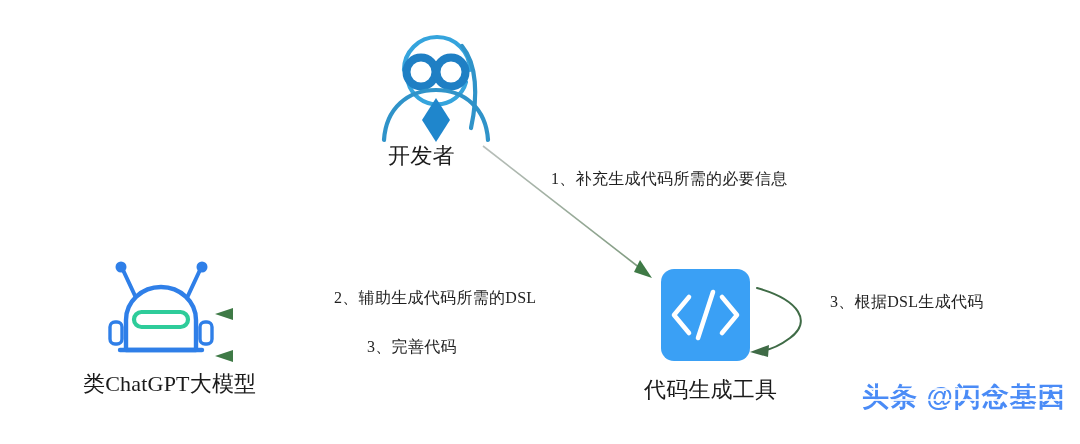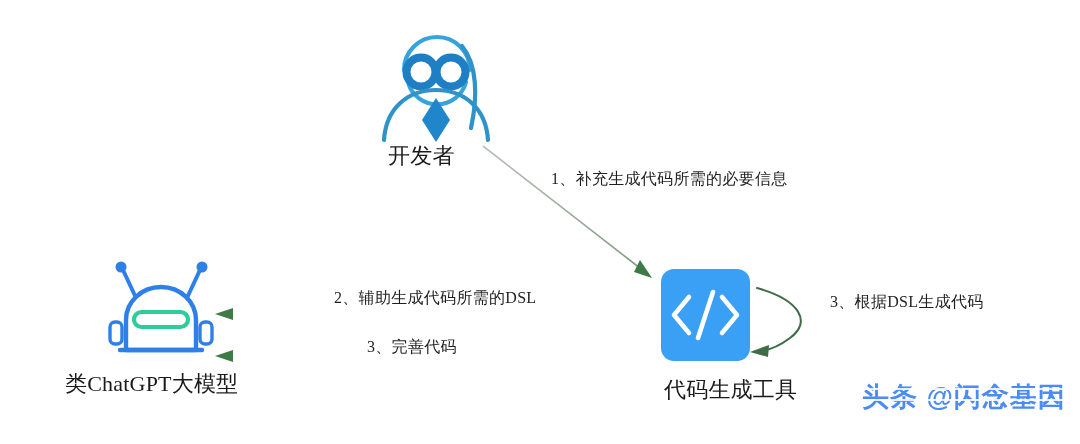--- a/index.html
+++ b/index.html
@@ -30,22 +30,22 @@
   }
   .edge-label {
     position: absolute;
     color: #1f1f1f;
     font-size: 16px;
     font-family: "Liberation Serif", "DejaVu Serif", serif;
     white-space: nowrap;
     letter-spacing: 0.3px;
   }
   #label-developer { left: 388px; top: 141px; }
-  #label-llm       { left: 65px;  top: 369px; text-align: right; }
-  #label-tool      { left: 644px; top: 375px; margin-left: 20px; }
+  #label-llm       { left: 83px;  top: 369px; text-align: right; }
+  #label-tool      { left: 644px; top: 375px; }
 
   #edge-label-1 { left: 551px; top: 169px; }
   #edge-label-2 { left: 322px; top: 288px; margin-left: 12px; }
   #edge-label-3 { left: 830px; top: 292px; }
   #edge-label-4 { left: 367px; top: 337px; }
 
   #watermark {
     position: absolute;
     left: 862px;
     top: 379px;

